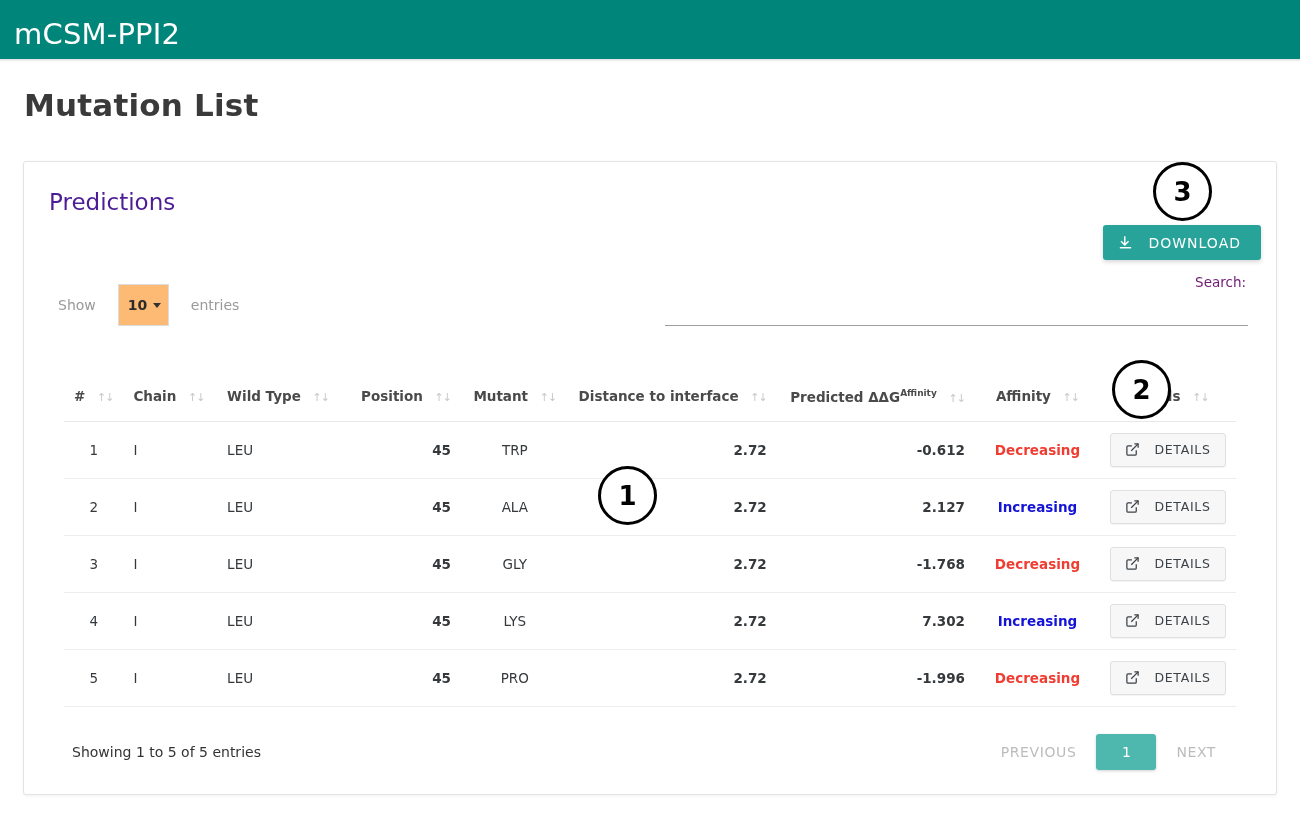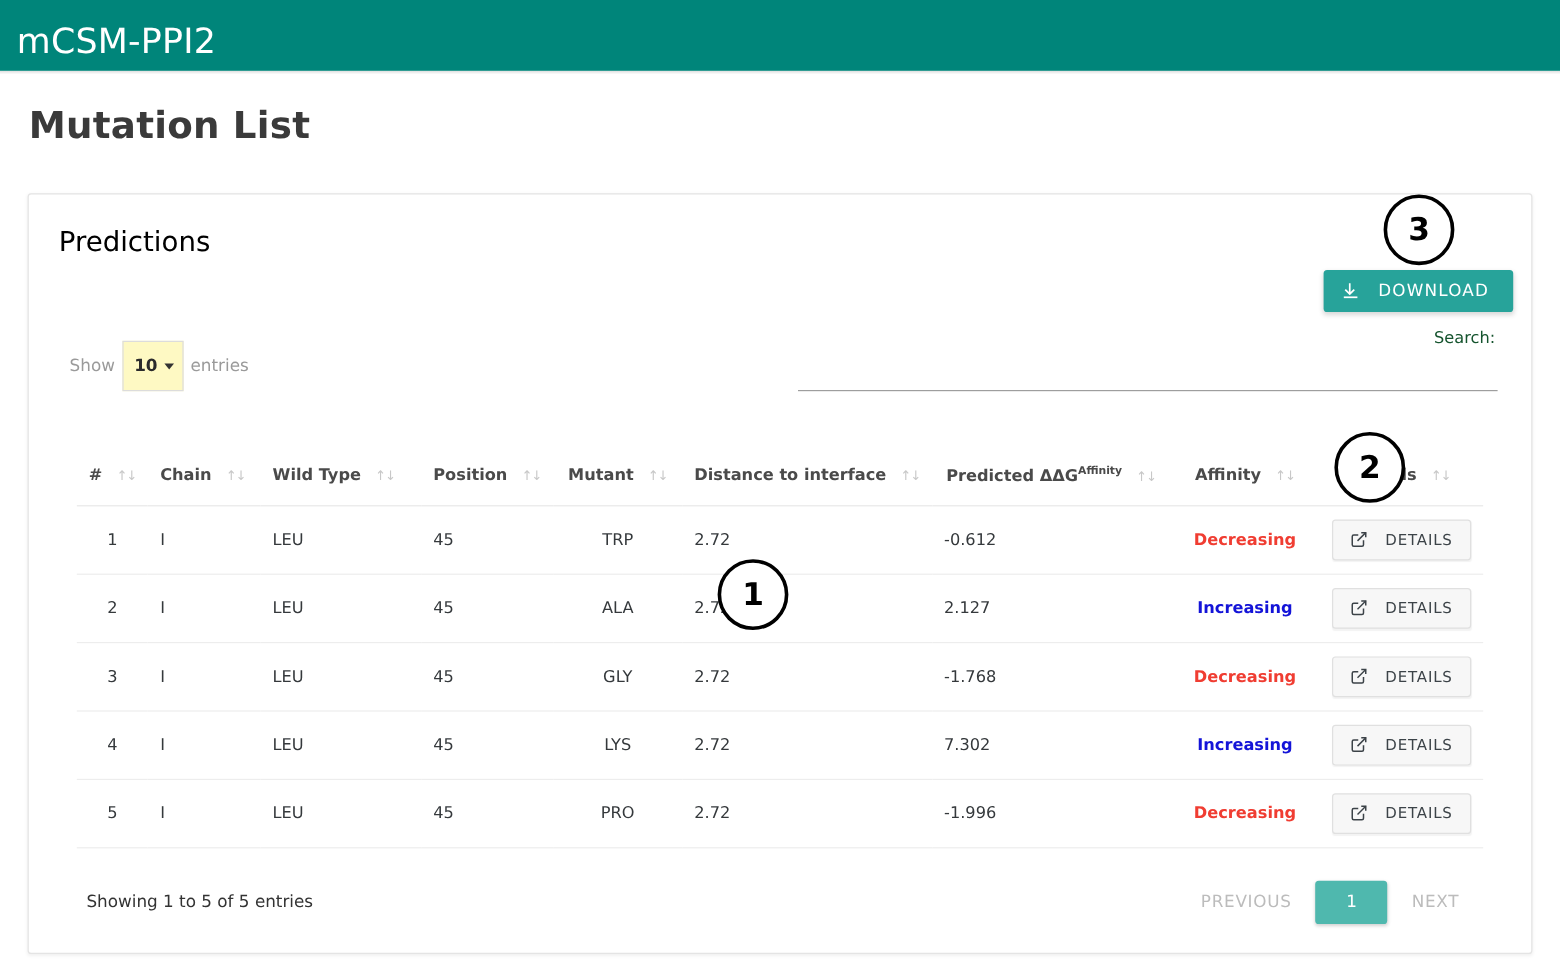--- a/index.html
+++ b/index.html
@@ -76,21 +76,21 @@
     width: 1254px;
     height: 634px;
     background: #ffffff;
     border: 1px solid #e4e4e4;
     border-radius: 3px;
     box-shadow: 0 1px 3px rgba(0,0,0,0.06);
   }
   .card-title {
     font-size: 23px;
     font-weight: 400;
-    color: #000000;
+    color: #4c1d95;
     margin: 27px 0 0 25px;
   }
 
   
   .download-btn {
     position: absolute;
     right: 15px;
     top: 63px;
     background: #27a39a;
     color: #ffffff;
@@ -117,24 +117,25 @@
     height: 60px;
   }
   .show-entries {
     position: absolute;
     left: 34px;
     top: 10px;
     display: flex;
     align-items: center;
     font-size: 14px;
     color: #9a9a9a;
+    gap: 16px;
   }
   .len-select {
     border: 1px solid #dcdcdc;
-    background: #fef9c3;
+    background: #fdba74;
     height: 42px;
     width: 51px;
     margin: 0 6px;
     display: flex;
     align-items: center;
     justify-content: space-between;
     padding: 0 7px 0 9px;
     color: #2b2b2b;
     font-size: 14px;
     font-weight: 600;
@@ -149,21 +150,21 @@
   .search-wrap {
     position: absolute;
     right: 28px;
     top: 0;
     display: flex;
     flex-direction: column;
     align-items: flex-end;
   }
   .search-label {
     font-size: 13.5px;
-    color: #14532d;
+    color: #701a75;
     margin-bottom: 6px;
     margin-right: 2px;
   }
   .search-input {
     width: 583px;
     border: none;
     border-bottom: 1px solid #9e9e9e;
     height: 30px;
     outline: none;
     font-size: 14px;
@@ -193,34 +194,34 @@
     vertical-align: middle;
   }
   .sort-ico {
     color: #c8c8c8;
     font-size: 11px;
     margin-left: 7px;
     font-weight: 400;
     letter-spacing: -1px;
   }
   .th-l   { text-align: left; }
-  .th-r   { }
+  .th-r   { text-align: right; }
   .th-c   { text-align: center; }
 
   tbody td {
     font-size: 13.5px;
     color: #35393c;
     padding: 0 10px;
     height: 57px;
     border-bottom: 1px solid #ededed;
     vertical-align: middle;
   }
   td.c { text-align: center; }
   td.l { text-align: left; }
-  td.r { text-align: left; }
+  td.r { text-align: right; font-weight: bold; }
   .aff-dec { color: #f03d32; font-weight: 700; }
   .aff-inc { color: #1414d8; font-weight: 700; }
 
   .details-btn {
     background: #f7f7f7;
     border: 1px solid #e0e0e0;
     border-radius: 3px;
     height: 34px;
     min-width: 116px;
     display: inline-flex;

